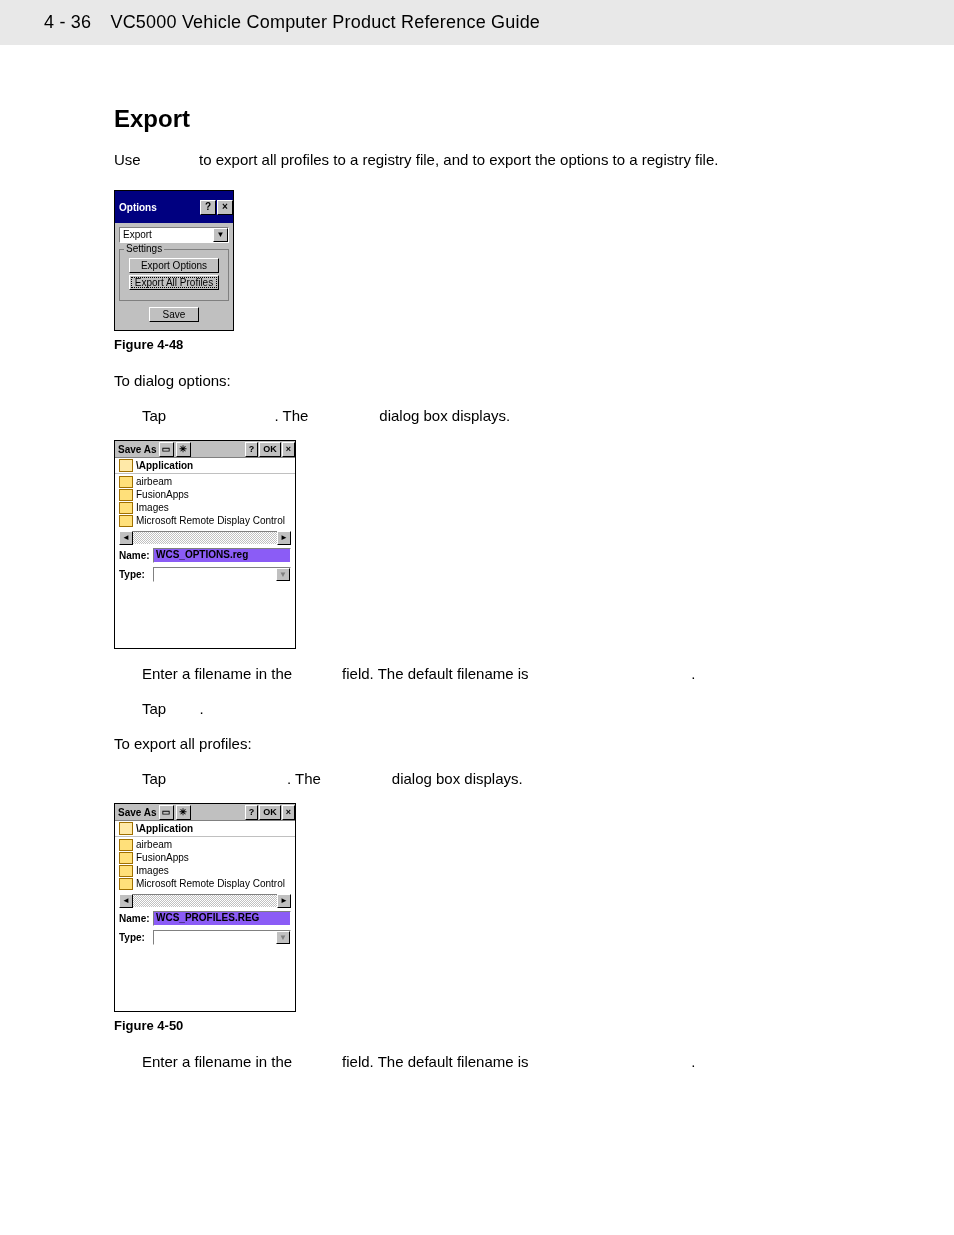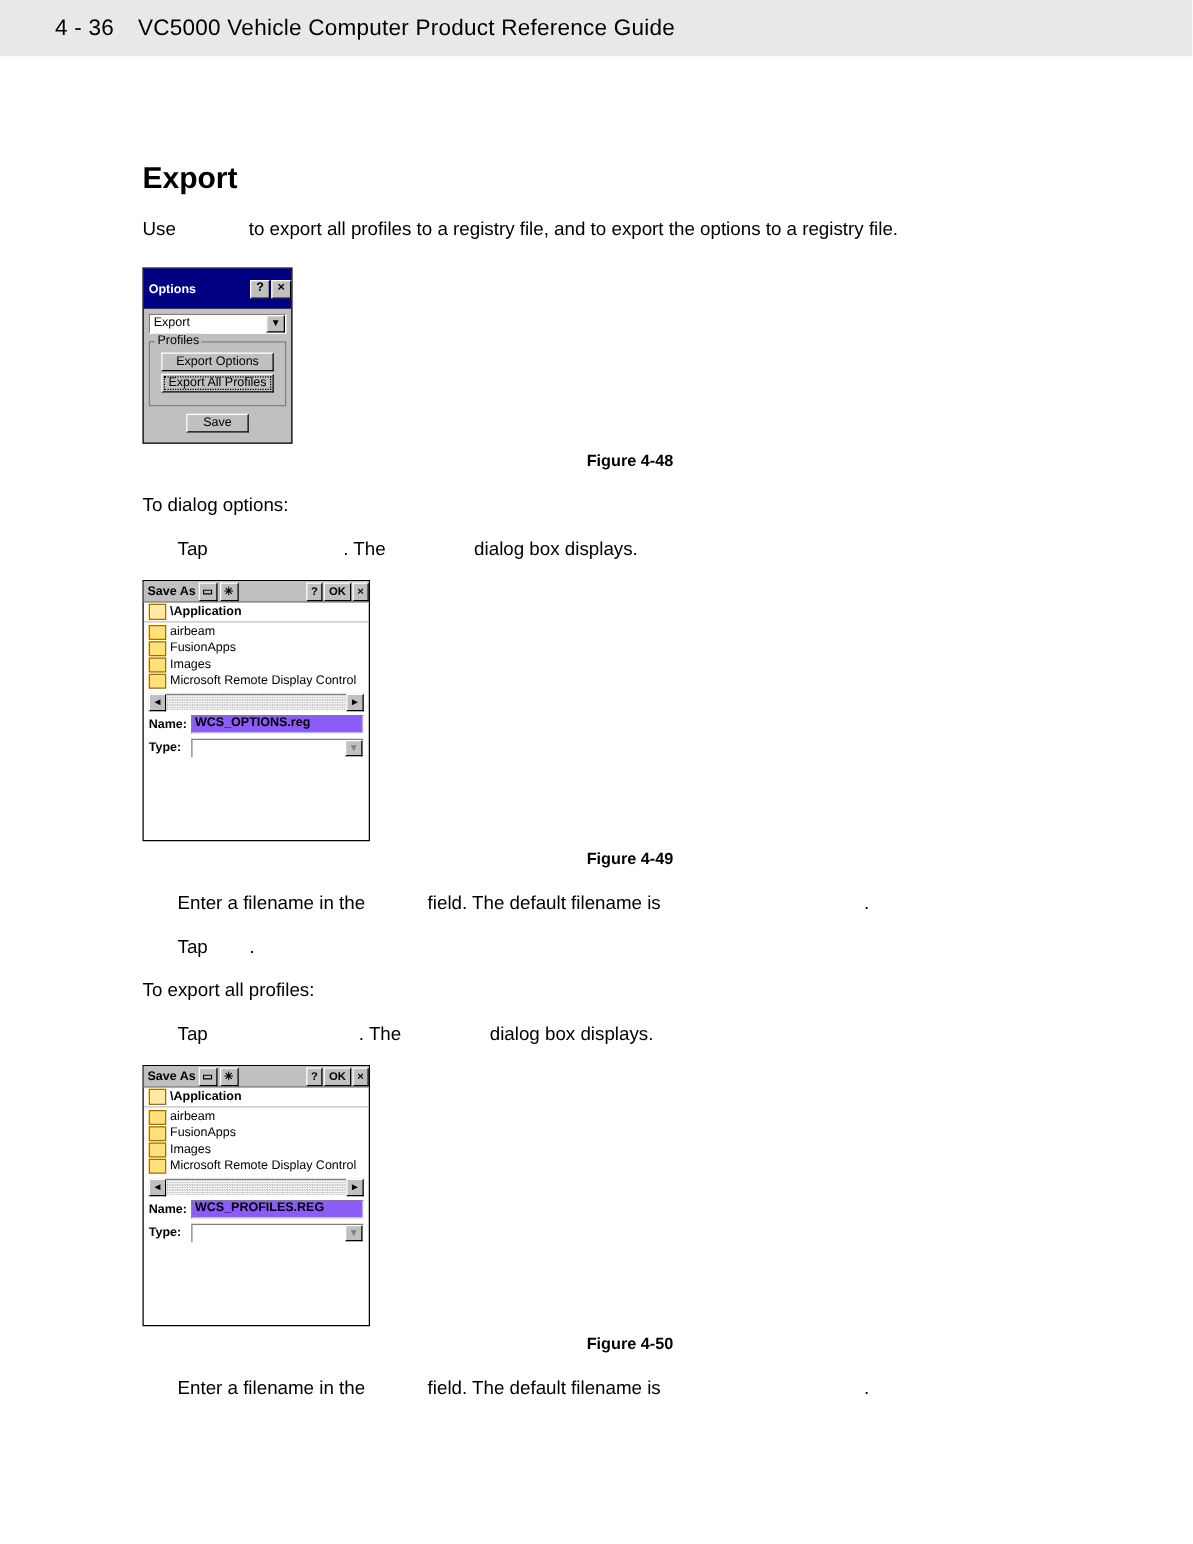--- a/index.html
+++ b/index.html
@@ -19,40 +19,38 @@
   .header-band .page-no {
     font-weight: normal;
     margin-right: 14px;
   }
   .header-band .title {
     font-family: "Arial Narrow", Arial, sans-serif;
     font-stretch: condensed;
   }
   .content {
     padding: 36px 60px 40px 114px;
-    margin-top: 24px;
   }
   h2.section {
     font-family: "Arial Narrow", Arial, sans-serif;
     font-stretch: condensed;
     font-weight: bold;
     font-size: 24px;
     margin: 24px 0 16px 0;
   }
   p.body {
     font-size: 15px;
     margin: 14px 0;
     line-height: 1.4;
   }
   p.indent1 { margin-left: 28px; }
   .caption {
     font-size: 13px;
     font-weight: bold;
     margin: 6px 0 18px 0;
-    text-align: center;
   }
 
   
   .win-dlg {
     display: inline-block;
     border: 1px solid #000;
     background: #c0c0c0;
     font-family: Tahoma, Arial, sans-serif;
     font-size: 10px;
     margin-top: 6px;
@@ -254,21 +252,21 @@
       <span class="title-spacer"></span>
       <div class="tbtn">?</div>
       <div class="tbtn">×</div>
     </div>
     <div class="opt-body">
       <div class="combo">
         <div class="ctext">Export</div>
         <div class="carrow">▼</div>
       </div>
       <div class="fieldset">
-        <div class="legend">Profiles</div>
+        <div class="legend">Settings</div>
         <div class="gray-btn">Export Options</div>
         <div class="gray-btn focus">Export All Profiles</div>
       </div>
       <div class="gray-btn" style="width:48px;margin-top:6px;">Save</div>
     </div>
   </div>
   <div class="caption">Figure 4-48</div>
 
   <p class="body">To dialog options:</p>
   <p class="body indent1" style="white-space:pre;">Tap                          . The                 dialog box displays.</p>
@@ -317,21 +315,20 @@
     </div>
     <div class="sa-row">
       <label>Type:</label>
       <div class="sa-combo">
         <div style="flex:1"></div>
         <div class="sc-arrow">▼</div>
       </div>
     </div>
     <div class="sa-pad"></div>
   </div>
-  <div class="caption">Figure 4-49</div>
 
   <p class="body indent1" style="white-space:pre;">Enter a filename in the            field. The default filename is                                       .</p>
   <p class="body indent1" style="white-space:pre;">Tap        .</p>
 
   <p class="body">To export all profiles:</p>
   <p class="body indent1" style="white-space:pre;">Tap                             . The                 dialog box displays.</p>
 
   
   <div class="sa-dlg">
     <div class="sa-title">

